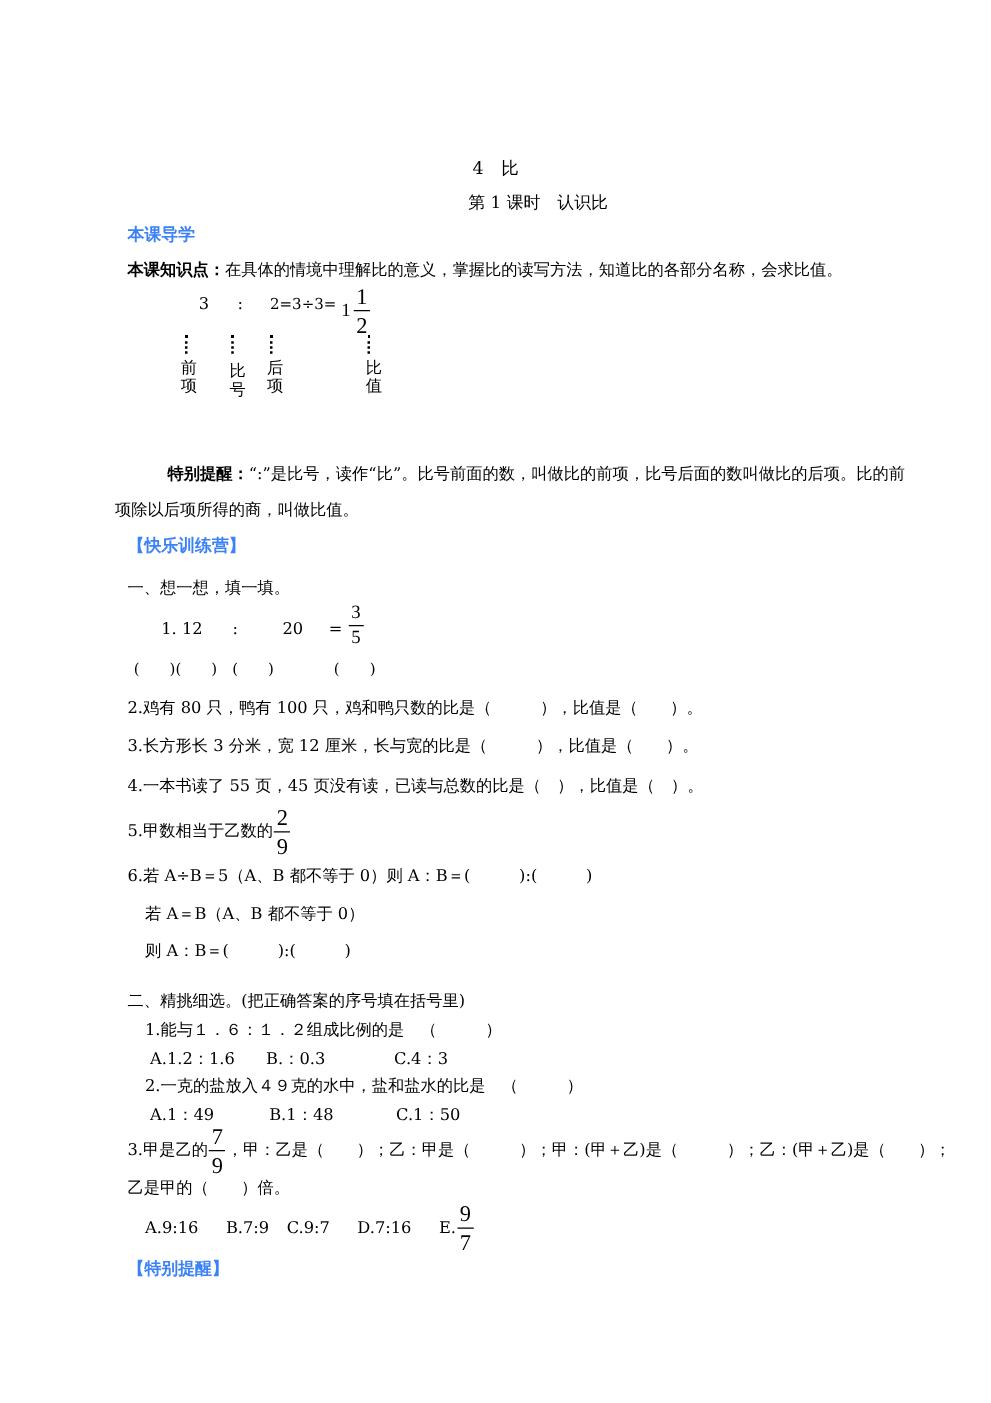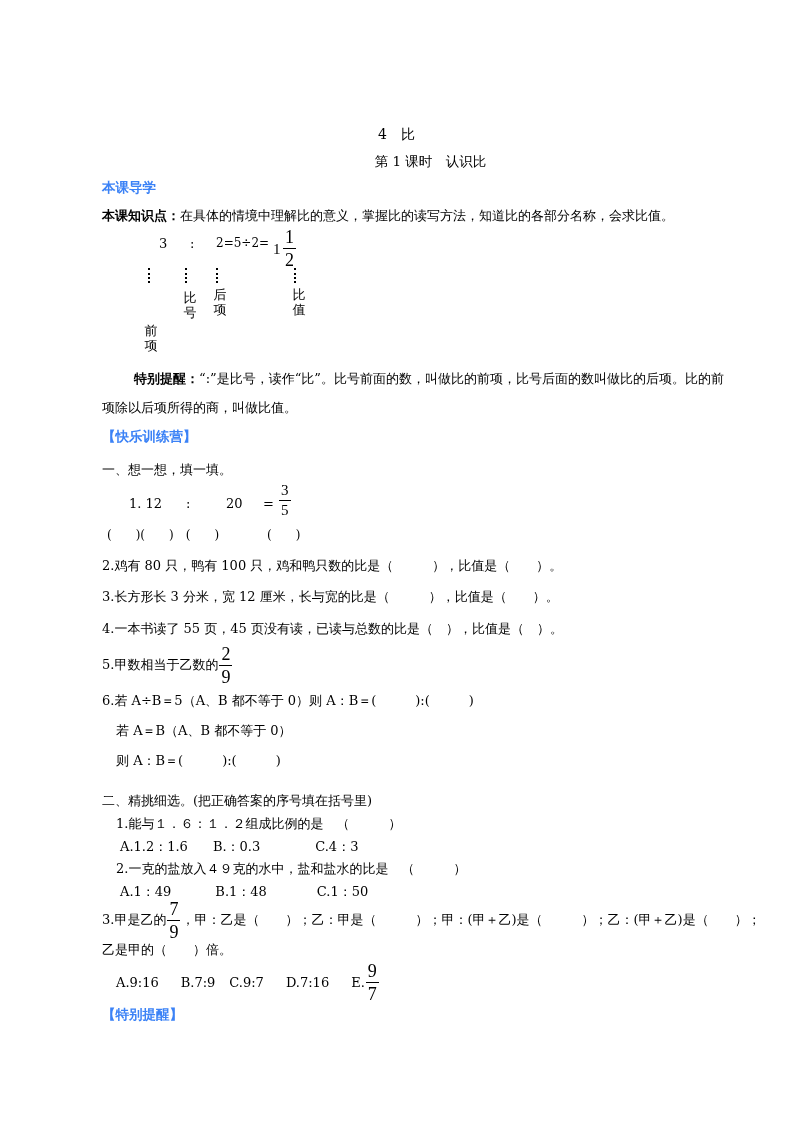--- a/index.html
+++ b/index.html
@@ -24,42 +24,42 @@
 <div class="center" style="top:153px;font-size:13.5px;margin-left:34px;">第 1 课时　认识比</div>
 
 <div class="abs red" style="left:102px;top:179px;">本课导学</div>
 <div class="abs" style="left:102px;top:207px;">
   <span class="bold">本课知识点：</span><span>在具体的情境中理解比的意义，掌握比的读写方法，知道比的各部分名称，会求比值。</span>
 </div>
 
 <div>
   <span class="abs" style="left:159px;top:236px;">3</span>
   <span class="abs" style="left:190px;top:236px;">:</span>
-  <span class="abs" style="left:216px;top:236px;font-size:12px;">2=5÷2=</span>
+  <span class="abs" style="left:216px;top:236px;font-size:12px;">2=3÷3=</span>
   <span class="abs" style="left:273px;top:241px;font-size:15px;font-family:'Liberation Serif',serif;">1</span>
   <span class="abs" style="left:282px;top:228px;">
     <span class="frac big">
         <span class="num">1</span>
         <span class="den">2</span>
       </span>
   </span>
   <div class="dotline" style="left:148px;top:268px;height:15px;"></div>
   <div class="dotline" style="left:185px;top:268px;height:15px;"></div>
   <div class="dotline" style="left:216px;top:268px;height:15px;"></div>
   <div class="dotline" style="left:294px;top:268px;height:15px;"></div>
-  <div class="vlabel" style="left:144px;top:287px;margin-top:36px;">前项</div>
+  <div class="vlabel" style="left:144px;top:287px;">前项</div>
   <div class="vlabel" style="left:183px;top:290px;">比号</div>
   <div class="vlabel" style="left:213px;top:287px;">后项</div>
   <div class="vlabel" style="left:292px;top:287px;">比值</div>
 </div>
 
 <div class="abs" style="left:102px;top:370px;padding-left:32px;">
   <span class="bold">特别提醒：</span><span>“:”是比号，读作“比”。比号前面的数，叫做比的前项，比号后面的数叫做比的后项。比的前</span>
 </div>
-<div class="abs" style="left:102px;top:399px;text-align:center;">项除以后项所得的商，叫做比值。</div>
+<div class="abs" style="left:92px;top:399px;text-align:center;">项除以后项所得的商，叫做比值。</div>
 
 <div class="abs red" style="left:102px;top:428px;">【快乐训练营】</div>
 <div class="abs" style="left:102px;top:461px;">一、想一想，填一填。</div>
 
 <div>
   <span class="abs" style="left:129px;top:496px;">1. 12</span>
   <span class="abs" style="left:186px;top:496px;">:</span>
   <span class="abs" style="left:226px;top:496px;">20</span>
   <span class="abs" style="left:263px;top:496px;">=</span>
   <span class="abs" style="left:278px;top:483px;">

